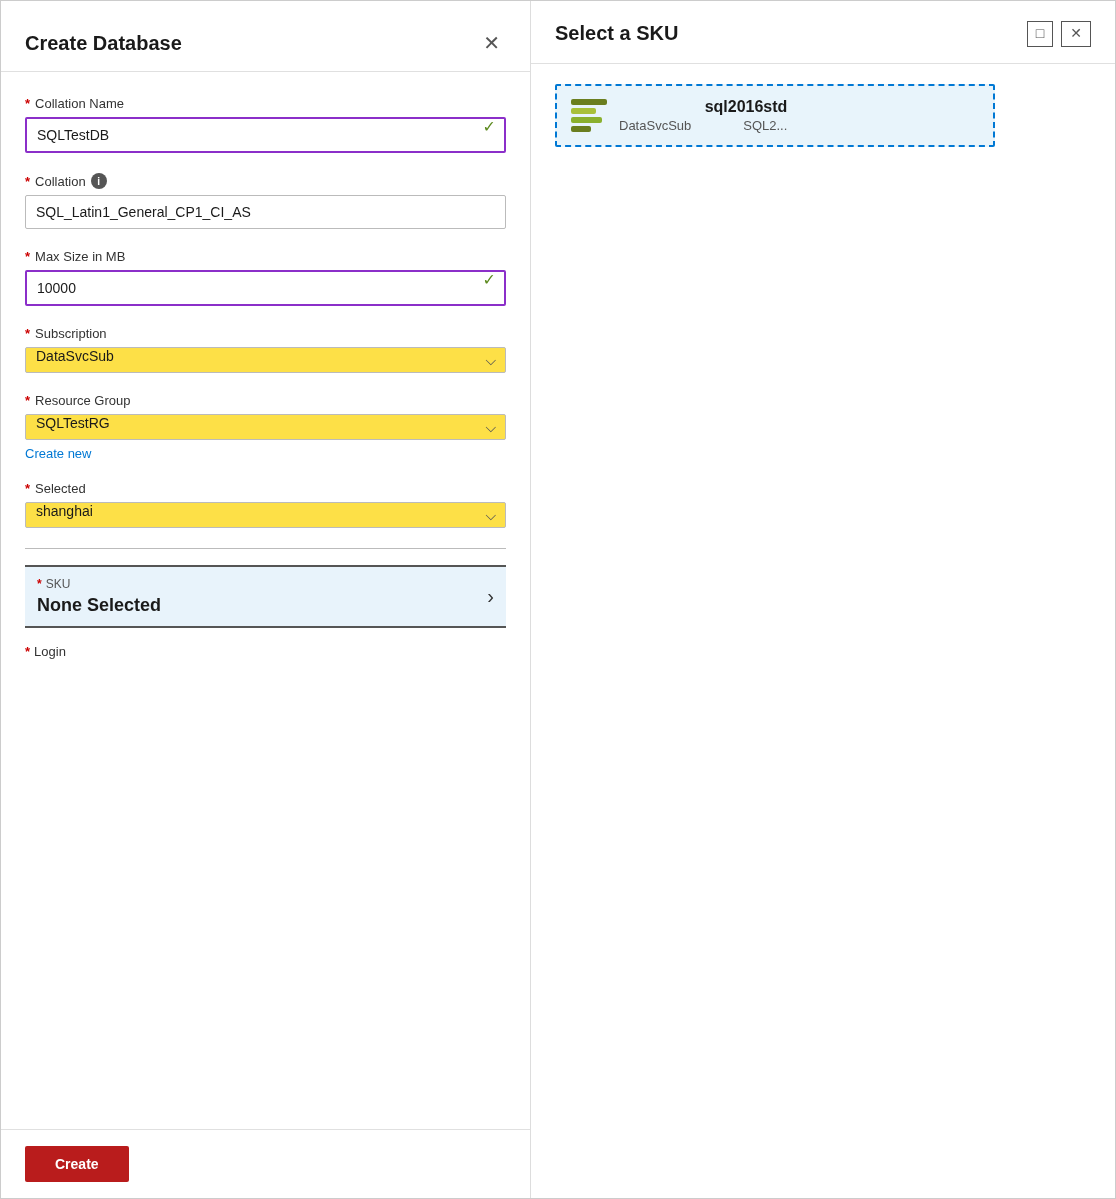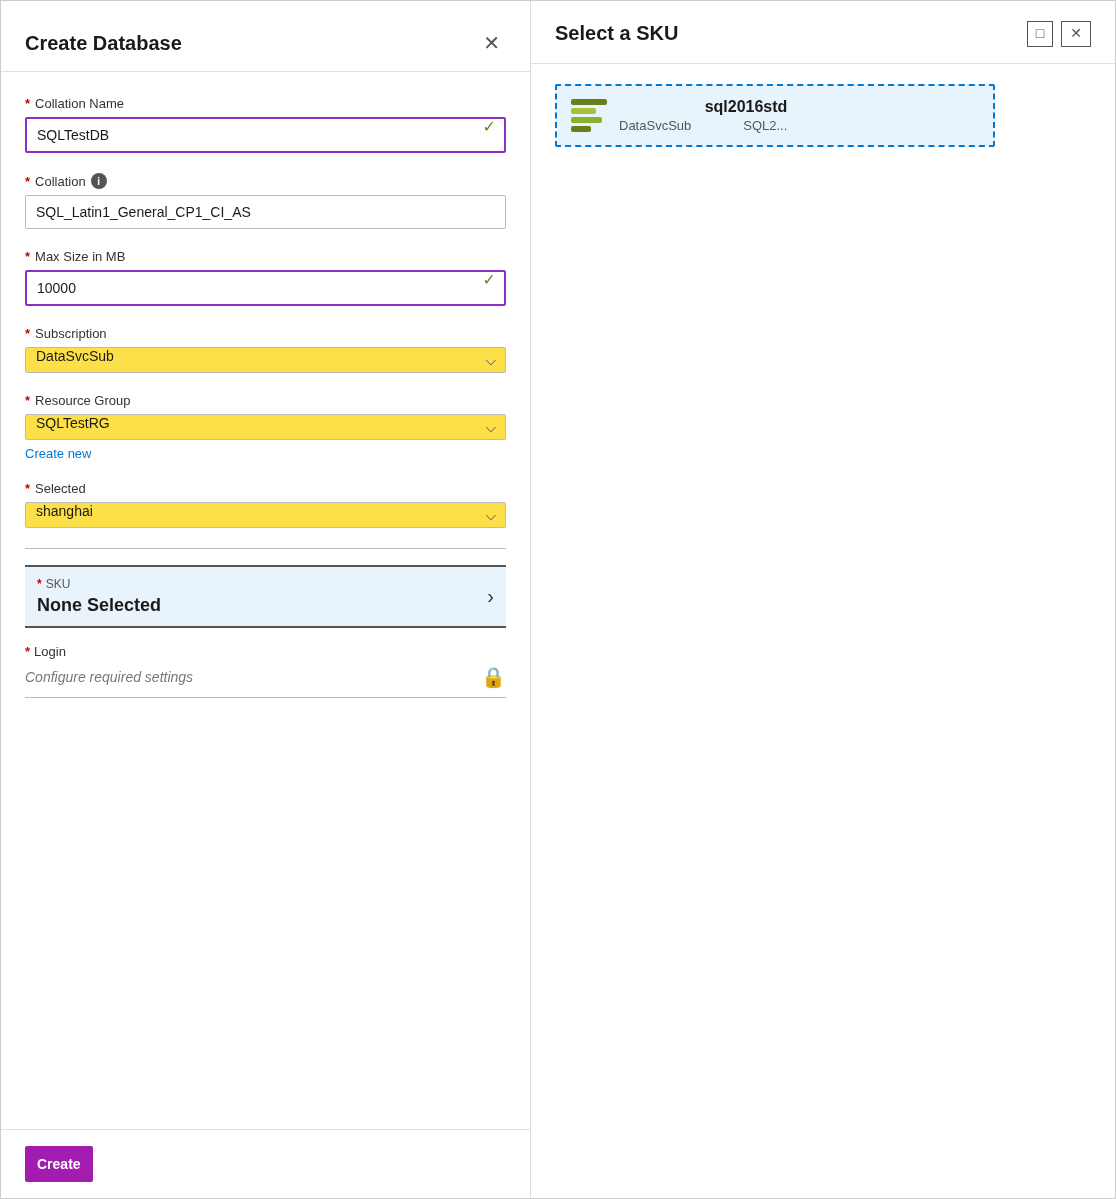--- a/index.html
+++ b/index.html
@@ -207,24 +207,24 @@
     .lock-icon {
       font-size: 20px;
       color: #333;
     }
 
     .panel-footer {
       padding: 16px 24px;
       border-top: 1px solid #e0e0e0;
     }
     .create-btn {
-      background: #a21caf;
+      background: #b91c1c;
       color: #fff;
       border: none;
-      padding: 10px 12px;
+      padding: 10px 30px;
       font-size: 14px;
       font-weight: 600;
       cursor: pointer;
       border-radius: 2px;
     }
 
     
     .right-panel {
       flex: 1;
       display: flex;
@@ -409,24 +409,20 @@
           </div>
           <div class="sku-value">None Selected</div>
         </div>
         <span class="sku-arrow">›</span>
       </div>
 
       <div class="login-field field-group">
         <div class="login-label-row">
           <span class="required-star">*</span>
           <span>Login</span>
-        </div>
-        <div class="login-input-wrapper">
-          <span class="login-placeholder">Configure required settings</span>
-          <span class="lock-icon">🔒</span>
         </div>
       </div>
 
     </div>
 
     <div class="panel-footer">
       <button class="create-btn">Create</button>
     </div>
   </div>
 

